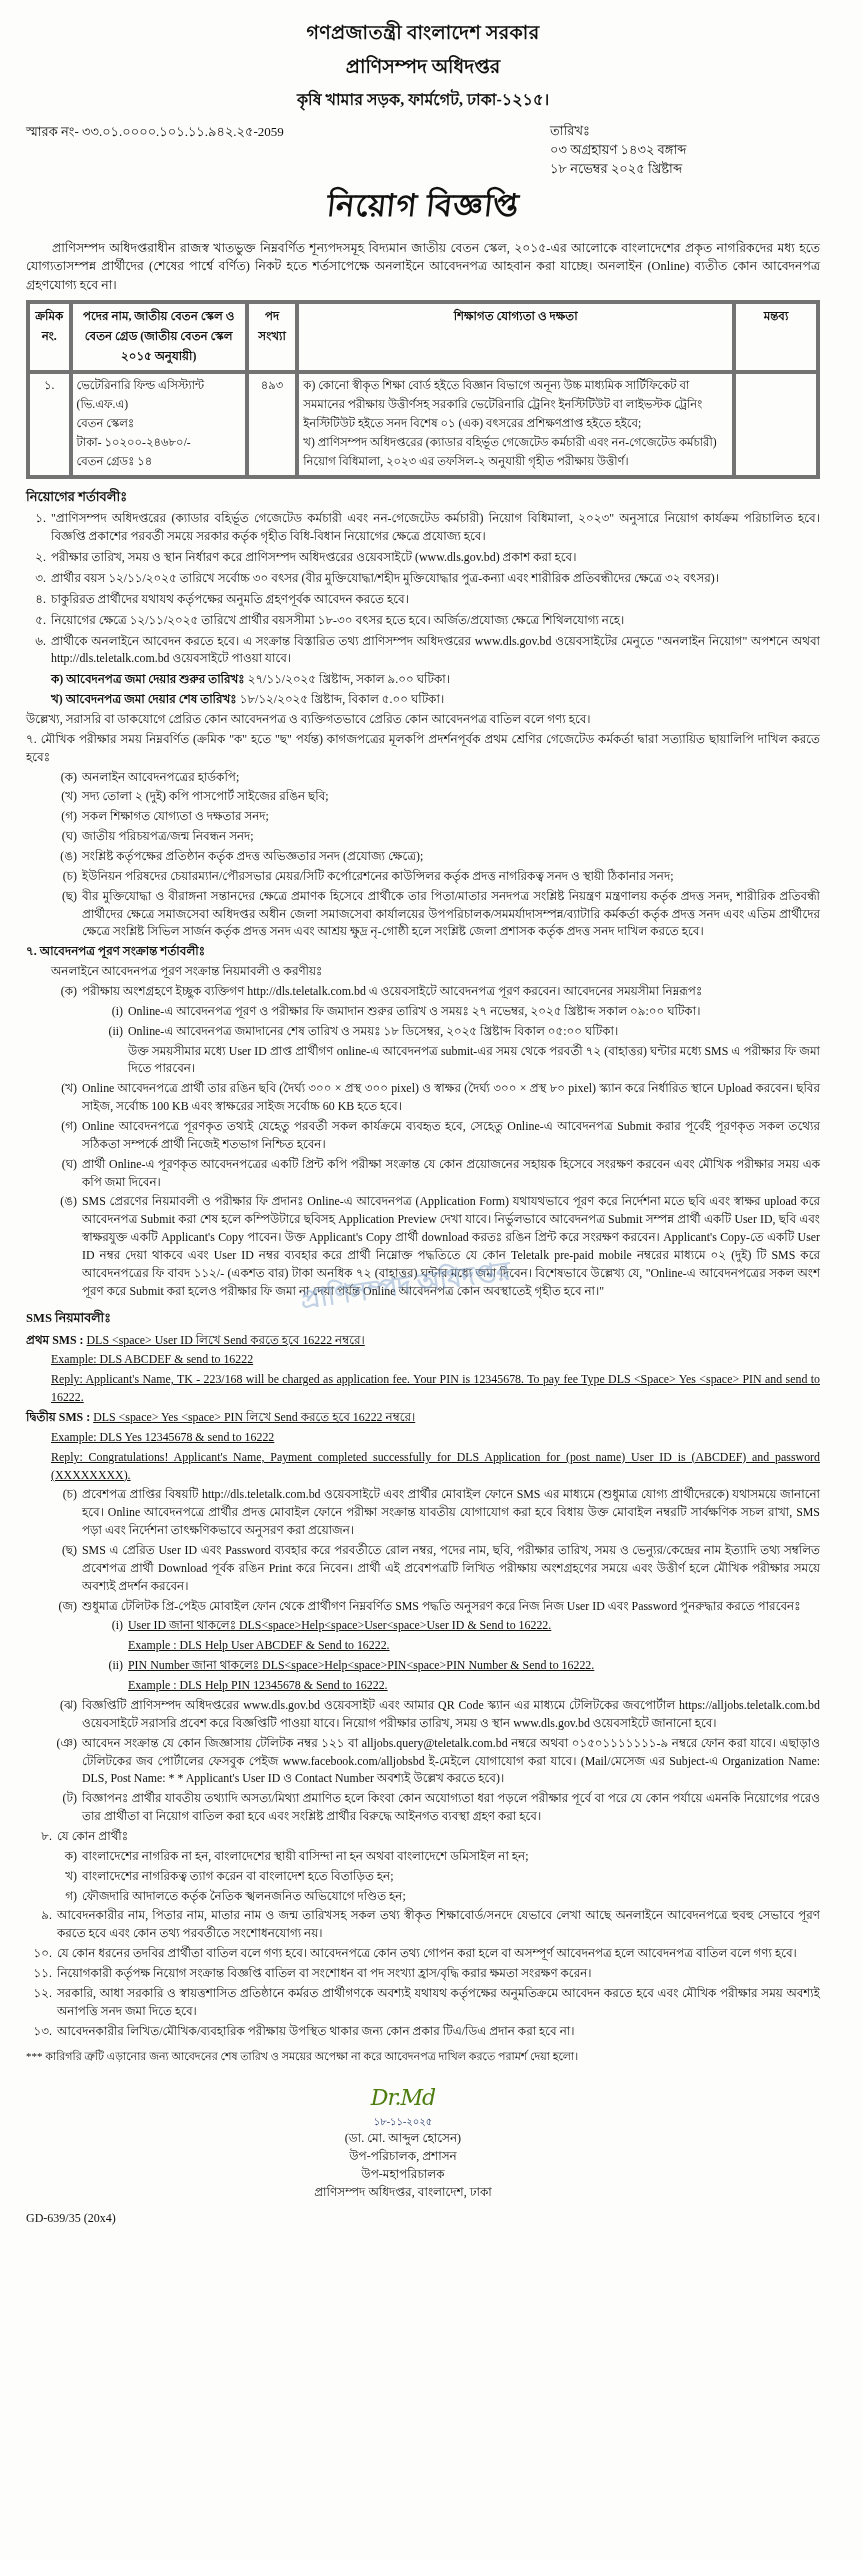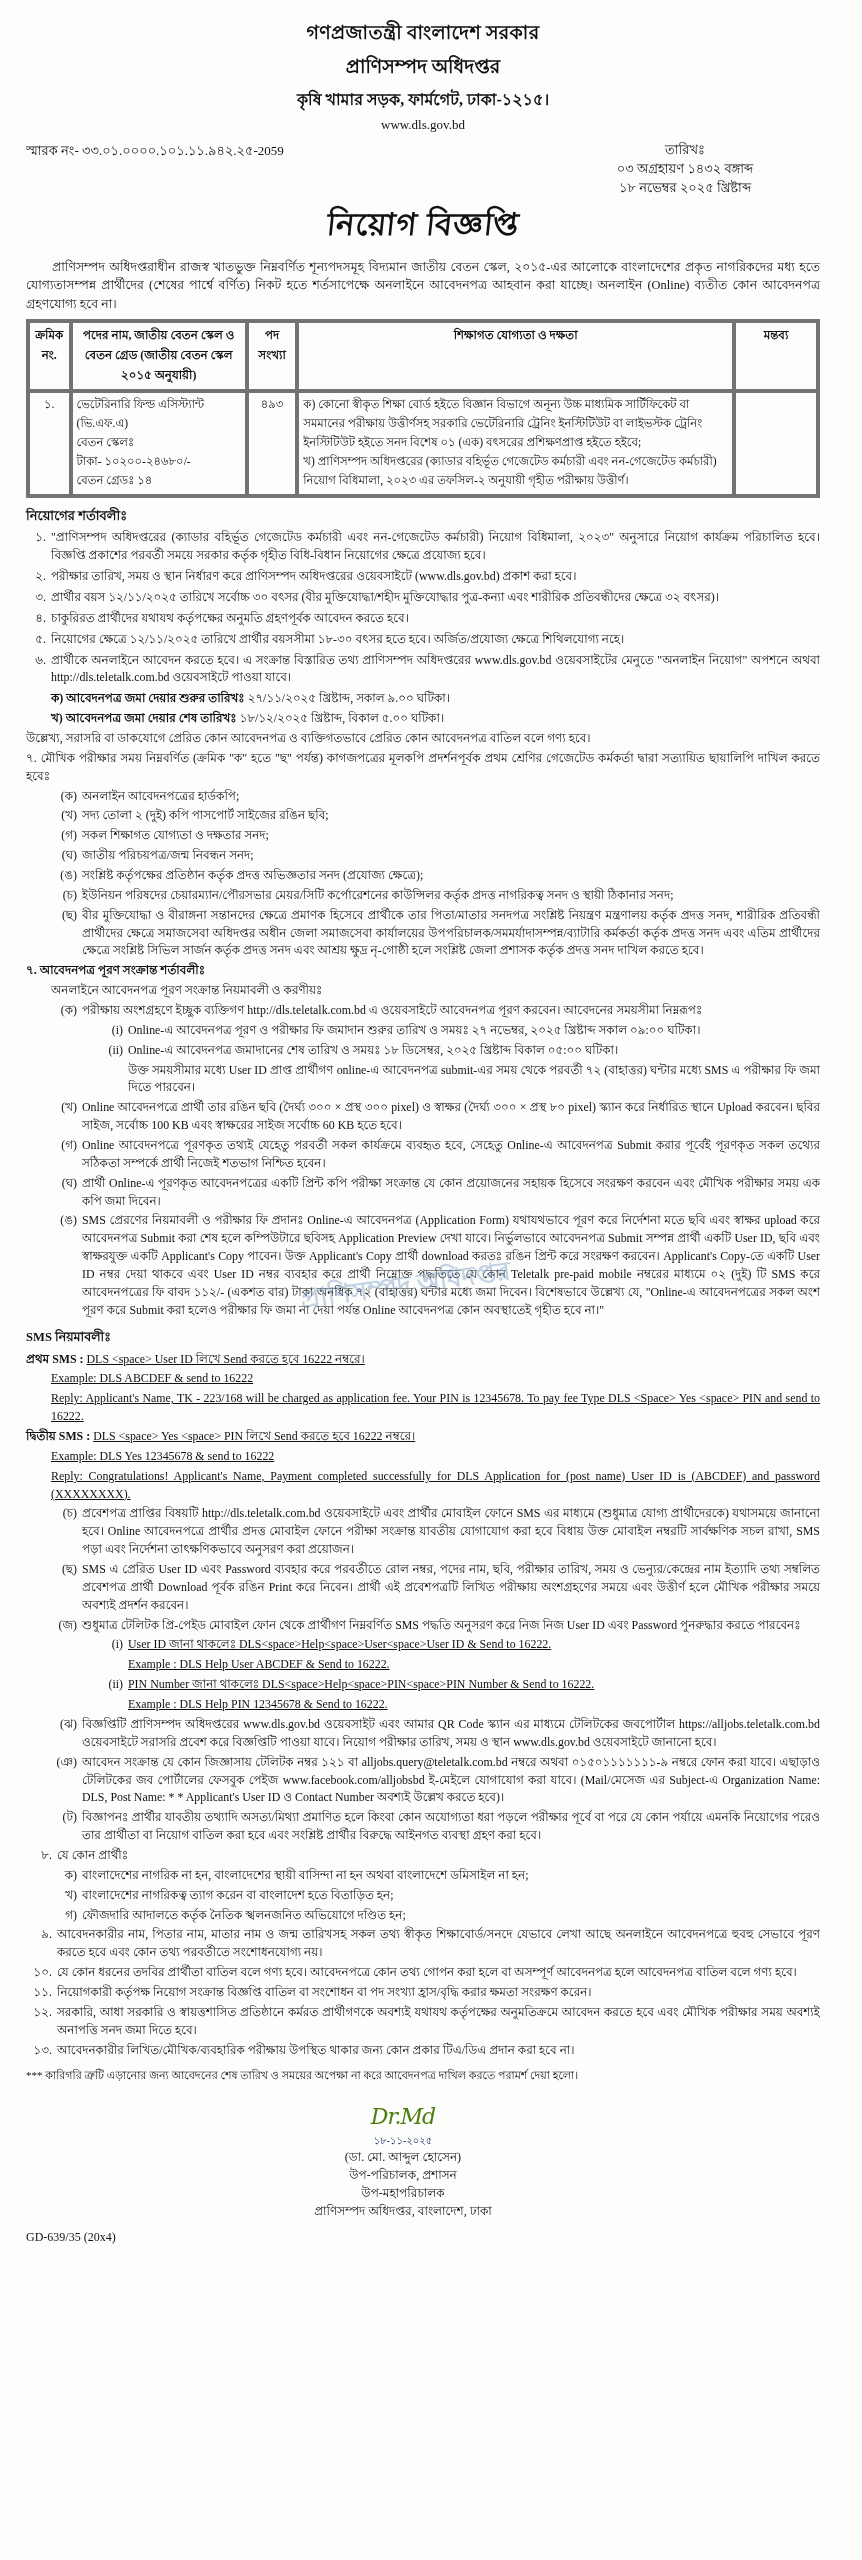--- a/index.html
+++ b/index.html
@@ -19,21 +19,21 @@
   .center{text-align:center;}
   .hdr-line1{font-size:19px;font-weight:bold;letter-spacing:.3px;margin-top:4px;}
   .hdr-line2{font-size:19px;font-weight:bold;margin-top:2px;}
   .hdr-line3{font-size:16px;font-weight:bold;margin-top:3px;}
   .hdr-web{font-size:13px;margin-top:3px;}
   .memo-row{
     display:flex;justify-content:space-between;align-items:flex-start;
     margin-top:8px;font-size:13px;
   }
   .memo-left{width:46%;}
-  .memo-right{width:34%;text-align:center;}
+  .memo-right{width:34%;text-align:left;}
   .memo-right div{line-height:1.45;}
   .title-band{
     text-align:center;
     margin:2px 0 6px 0;
   }
   .title-band .t{
     display:inline-block;
     font-size:31px;
     font-weight:bold;
     letter-spacing:1px;
@@ -111,21 +111,20 @@
 </style>
 </head>
 <body>
 
 <div class="page">
 
   <div class="center">
     <div class="hdr-line1">গণপ্রজাতন্ত্রী বাংলাদেশ সরকার</div>
     <div class="hdr-line2">প্রাণিসম্পদ অধিদপ্তর</div>
     <div class="hdr-line3">কৃষি খামার সড়ক, ফার্মগেট, ঢাকা-১২১৫।</div>
-    <div class="hdr-web">www.dls.gov.bd</div>
   </div>
 
   <div class="memo-row">
     <div class="memo-left">স্মারক নং- ৩৩.০১.০০০০.১০১.১১.৯৪২.২৫-2059</div>
     <div class="memo-right">
       <div>তারিখঃ</div>
       <div>০৩ অগ্রহায়ণ ১৪৩২ বঙ্গাব্দ</div>
       <div>১৮ নভেম্বর ২০২৫ খ্রিষ্টাব্দ</div>
     </div>
   </div>

